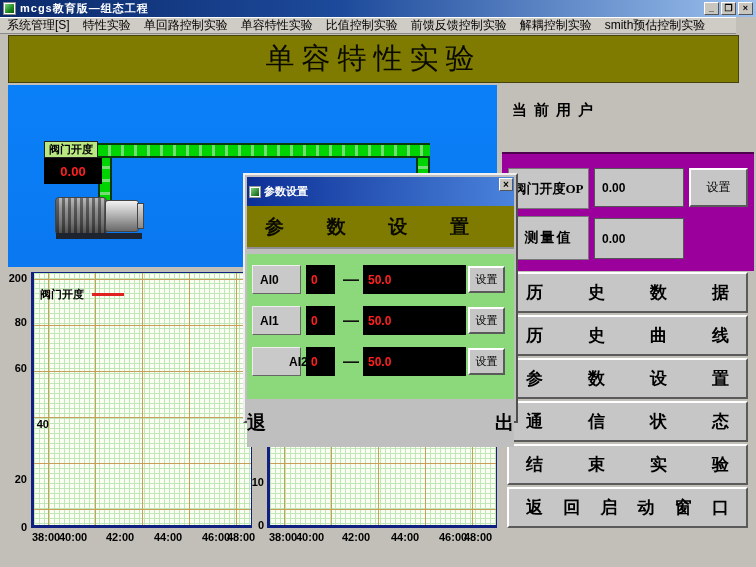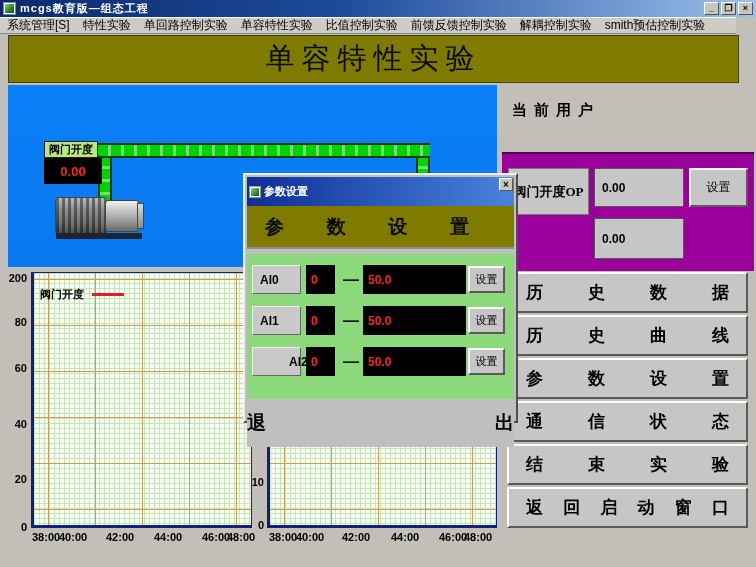--- a/index.html
+++ b/index.html
@@ -170,21 +170,21 @@
   </div>
 
   <div class="abs plot" style="left:31px;top:272px;width:221px;height:256px;"></div>
   <div class="legend">
     <span>阀门开度</span>
     <span class="legendline"></span>
   </div>
   <div class="ytick" style="left:1px;top:272px;">200</div>
   <div class="ytick" style="left:1px;top:316px;">80</div>
   <div class="ytick" style="left:1px;top:362px;">60</div>
-  <div class="ytick" style="left:1px;top:418px;">40</div>
+  <div class="ytick" style="left:1px;top:418px;padding-left:22px;">40</div>
   <div class="ytick" style="left:1px;top:473px;">20</div>
   <div class="ytick" style="left:1px;top:521px;">0</div>
   <div class="xtick" style="left:32px;">38:00</div>
   <div class="xtick" style="left:59px;">40:00</div>
   <div class="xtick" style="left:106px;">42:00</div>
   <div class="xtick" style="left:154px;">44:00</div>
   <div class="xtick" style="left:202px;">46:00</div>
   <div class="xtick" style="left:227px;">48:00</div>
 
   <div class="abs plot" style="left:267px;top:272px;width:230px;height:256px;"></div>
@@ -194,23 +194,24 @@
   <div class="xtick" style="left:269px;">38:00</div>
   <div class="xtick" style="left:296px;">40:00</div>
   <div class="xtick" style="left:342px;">42:00</div>
   <div class="xtick" style="left:391px;">44:00</div>
   <div class="xtick" style="left:439px;">46:00</div>
   <div class="xtick" style="left:464px;">48:00</div>
 
   <div class="abs userlabel">当前用户</div>
 
   <div class="abs purplepanel">
-    <div class="pp-box pp-label" style="left:6px;top:14px;width:81px;height:47px;font-size:13px;">阀门开度OP</div>
+    <div class="pp-box pp-label" style="left:6px;top:14px;width:81px;height:41px;font-size:13px;">阀门开度OP</div>
     <div class="pp-box pp-input" style="left:92px;top:14px;width:90px;height:39px;">0.00</div>
     <div class="raised" style="position:absolute;left:187px;top:14px;width:59px;height:39px;display:flex;align-items:center;justify-content:center;font-size:12px;">设置</div>
+    <div class="pp-box pp-label" style="left:6px;top:62px;width:81px;height:44px;font-size:14px;letter-spacing:2px;">测量值</div>
     <div class="pp-box pp-input" style="left:92px;top:64px;width:90px;height:41px;">0.00</div>
   </div>
 
   <div class="abs navbtn raised" style="top:272px;">
       <span class="split">
         <span>历</span>
         <span>史</span>
         <span>数</span>
         <span>据</span>
       </span>

